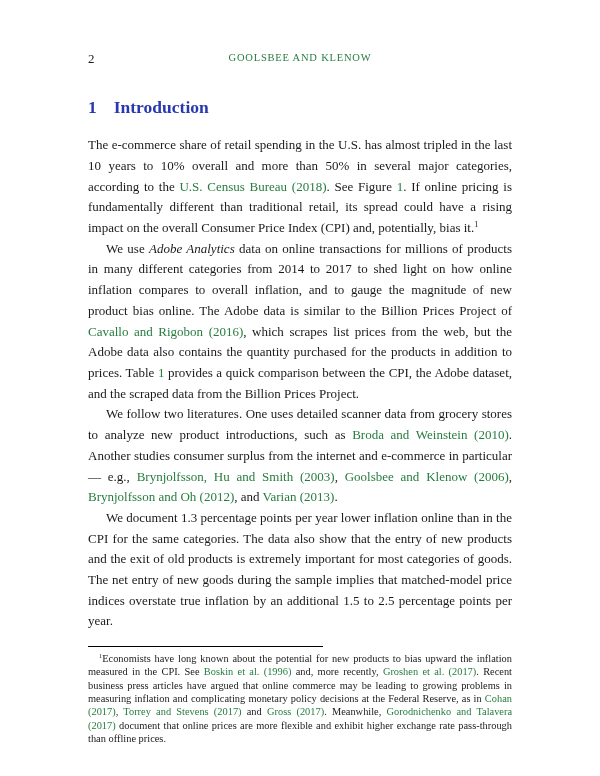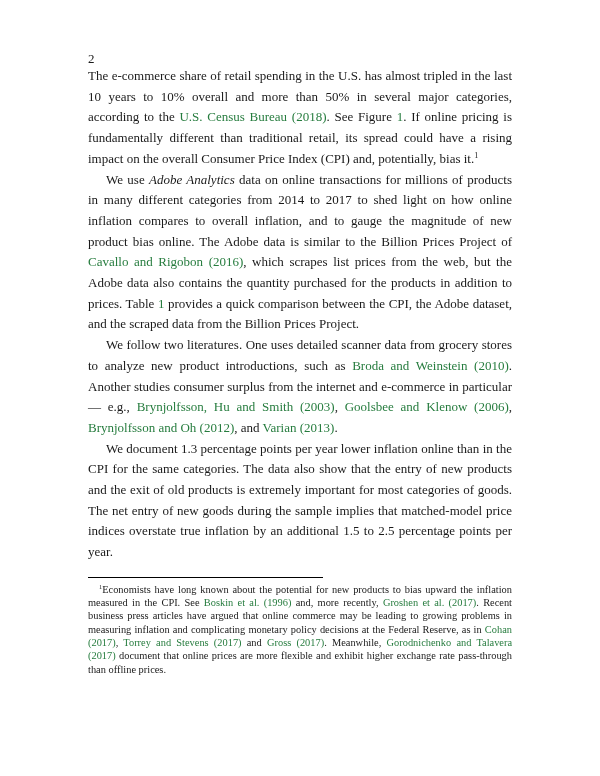--- a/index.html
+++ b/index.html
@@ -71,22 +71,24 @@
     text-indent: 11px;
   }
 </style>
 </head>
 <body>
 
 <div class="page">
 
   <div class="header">
     <span class="page-number">2</span>
+    <div class="running-head">GOOLSBEE AND KLENOW</div>
   </div>
 
+  <h1 class="section-heading"><span class="section-number">1</span><span class="section-title">Introduction</span></h1>
 
   <div class="body-text">
     <p><span class="seg-plain">The e-commerce share of retail spending in the U.S. has almost tripled in the last 10 years to 10% overall and more than 50% in several major categories, according to the </span><span class="seg-link">U.S. Census Bureau (2018)</span><span class="seg-plain">. See Figure </span><span class="seg-link">1</span><span class="seg-plain">. If online pricing is fundamentally different than traditional retail, its spread could have a rising impact on the overall Consumer Price Index (CPI) and, potentially, bias it.</span><sup class="seg-sup">1</sup></p>
     <p class="indent"><span class="seg-plain">We use </span><span class="seg-italic">Adobe Analytics</span><span class="seg-plain"> data on online transactions for millions of products in many different categories from 2014 to 2017 to shed light on how online inflation compares to overall inflation, and to gauge the magnitude of new product bias online. The Adobe data is similar to the Billion Prices Project of </span><span class="seg-link">Cavallo and Rigobon (2016)</span><span class="seg-plain">, which scrapes list prices from the web, but the Adobe data also contains the quantity purchased for the products in addition to prices. Table </span><span class="seg-link">1</span><span class="seg-plain"> provides a quick comparison between the CPI, the Adobe dataset, and the scraped data from the Billion Prices Project.</span></p>
     <p class="indent"><span class="seg-plain">We follow two literatures. One uses detailed scanner data from grocery stores to analyze new product introductions, such as </span><span class="seg-link">Broda and Weinstein (2010)</span><span class="seg-plain">. Another studies consumer surplus from the internet and e-commerce in particular — e.g., </span><span class="seg-link">Brynjolfsson, Hu and Smith (2003)</span><span class="seg-plain">, </span><span class="seg-link">Goolsbee and Klenow (2006)</span><span class="seg-plain">, </span><span class="seg-link">Brynjolfsson and Oh (2012)</span><span class="seg-plain">, and </span><span class="seg-link">Varian (2013)</span><span class="seg-plain">.</span></p>
     <p class="indent"><span class="seg-plain">We document 1.3 percentage points per year lower inflation online than in the CPI for the same categories. The data also show that the entry of new products and the exit of old products is extremely important for most categories of goods. The net entry of new goods during the sample implies that matched-model price indices overstate true inflation by an additional 1.5 to 2.5 percentage points per year.</span></p>
   </div>
 
   <div class="footnote-block">
     <hr class="footnote-rule">

